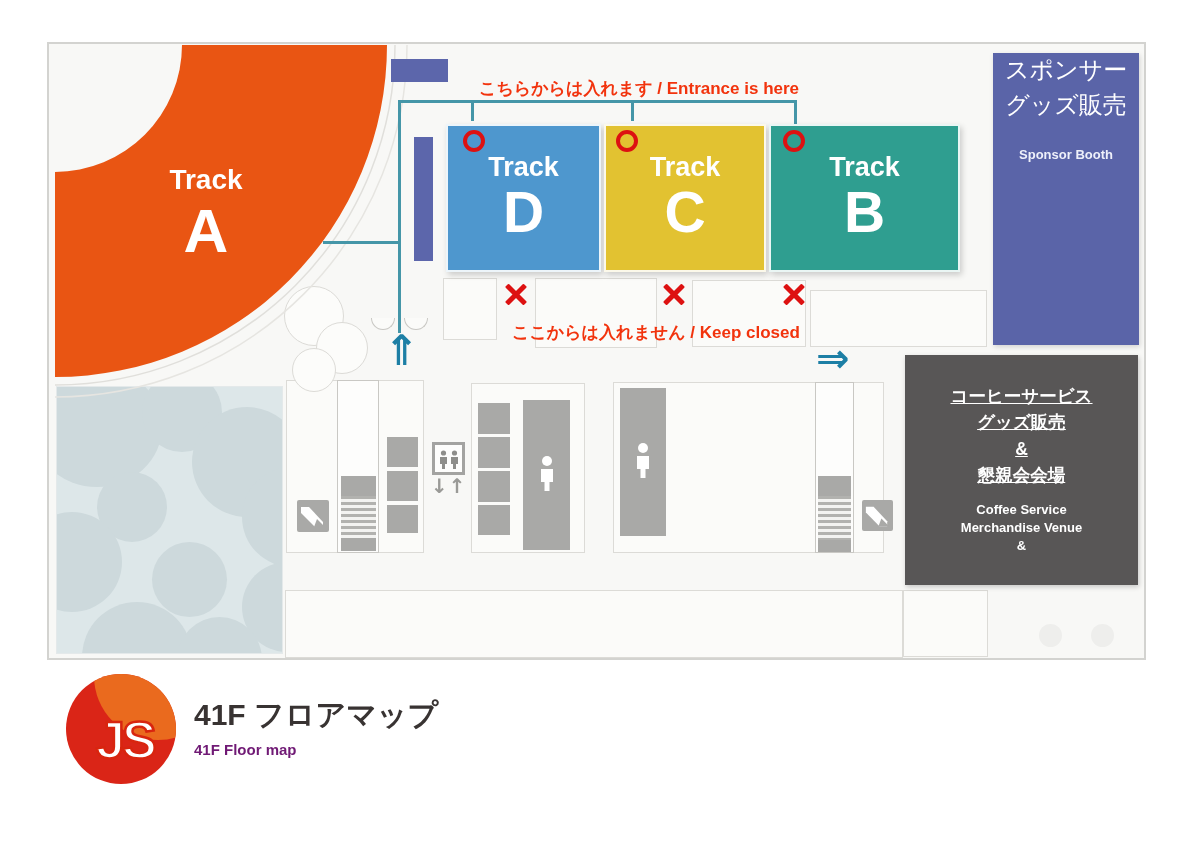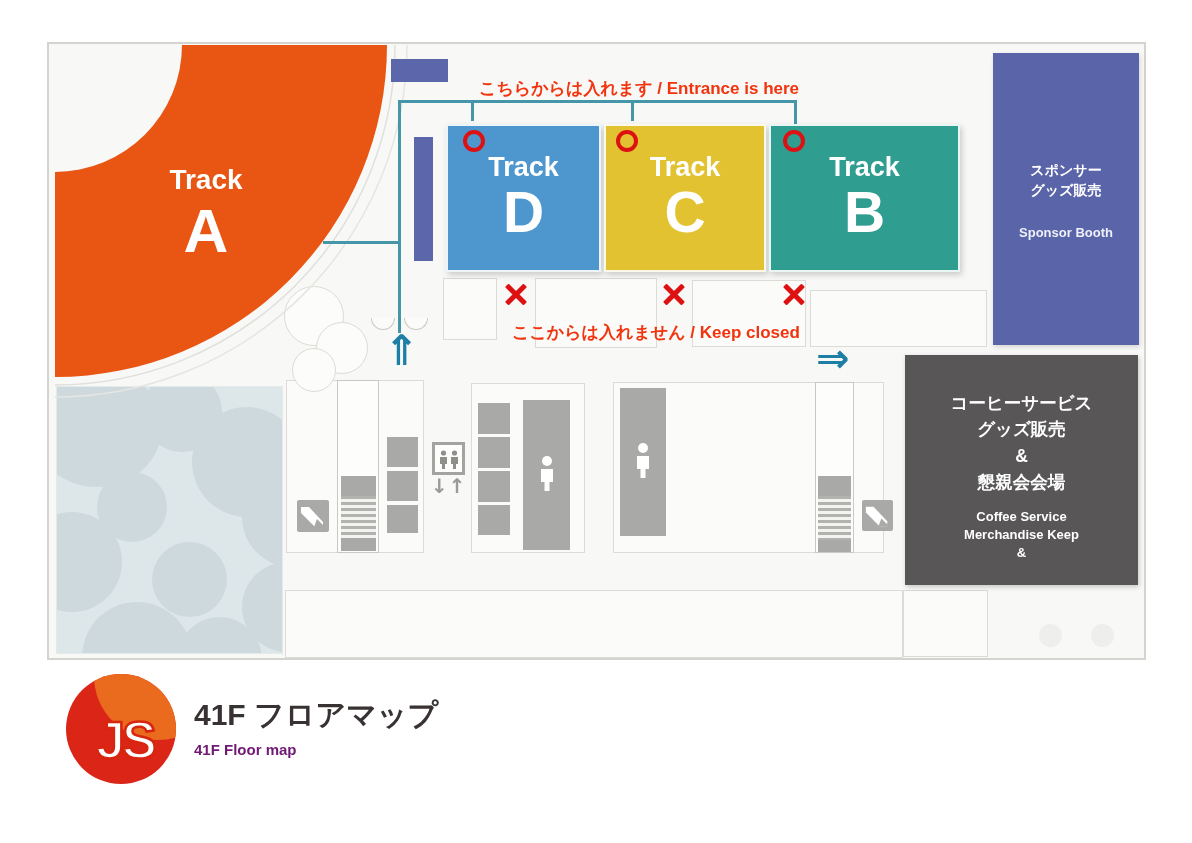--- a/index.html
+++ b/index.html
@@ -23,24 +23,24 @@
   .xmark::before{transform:rotate(45deg);}
   .xmark::after{transform:rotate(-45deg);}
   .note-red{color:#f2330d;font-weight:bold;font-size:17px;white-space:nowrap;}
   .guide-arrow{color:#1d7fa5;font-weight:bold;font-family:"DejaVu Sans",sans-serif;line-height:1;}
   .track-box{border:2px solid rgba(255,255,255,.9);box-shadow:2px 3px 6px rgba(0,0,0,.18);
      display:flex;flex-direction:column;align-items:center;justify-content:center;color:#fff;}
   .track-word{font-size:27px;font-weight:bold;line-height:1;}
   .track-letter{font-size:57px;font-weight:600;line-height:1.05;margin-top:2px;}
   .purple{background:#5c66ab;}
   .sponsor-box{background:#5a64a8;color:#fff;text-align:center;box-shadow:1px 2px 5px rgba(0,0,0,.15);}
-  .sponsor-jp{font-size:14px;font-weight:bold;line-height:1.45;padding-top:107px;}
+  .sponsor-jp{font-size:24px;font-weight:normal;line-height:1.45;}
   .sponsor-en{font-size:13px;font-weight:bold;margin-top:24px;color:#eef0fa;}
   .services-box{background:#585656;color:#fff;text-align:center;box-shadow:1px 2px 5px rgba(0,0,0,.2);}
-  .services-jp{font-size:17.5px;font-weight:bold;line-height:1.5;padding-top:35px;}
+  .services-jp{font-size:17.5px;font-weight:bold;line-height:1.5;padding-top:28px;text-decoration:underline;}
   .services-en{font-size:13px;font-weight:bold;line-height:1.4;margin-top:13px;}
   .door{width:24px;height:12px;border:1.5px solid #c9c8c4;border-top:none;
         border-radius:0 0 12px 12px;background:#fbfbf9;}
   .faint-dot{border-radius:50%;background:#eeeeec;}
   .logo-wrap{left:66px;top:674px;width:120px;height:116px;}
   .logo-circle{position:absolute;left:0;top:0;width:110px;height:110px;border-radius:50%;
       background:#da2517;overflow:hidden;}
   .logo-circle::before{content:"";position:absolute;width:128px;height:128px;border-radius:50%;
       background:#ea6a1e;top:-62px;right:-46px;}
   .logo-js{position:absolute;left:30px;top:40px;font-size:52px;font-weight:bold;letter-spacing:-3px;
@@ -201,21 +201,21 @@
 
   <div class="abs services-box" style="left:905px;top:355px;width:233px;height:230px;">
     <div class="services-jp">
       <div>コーヒーサービス</div>
       <div>グッズ販売</div>
       <div>&amp;</div>
       <div>懇親会会場</div>
     </div>
     <div class="services-en">
       <div>Coffee Service</div>
-      <div>Merchandise Keep</div>
+      <div>Merchandise Venue</div>
       <div>&amp;</div>
     </div>
   </div>
 
   <div class="abs faint-dot" style="left:1039px;top:624px;width:23px;height:23px;"></div>
   <div class="abs faint-dot" style="left:1091px;top:624px;width:23px;height:23px;"></div>
 
   <div class="abs logo-wrap">
     <div class="logo-circle"></div>
     <div class="logo-js">JS</div>

